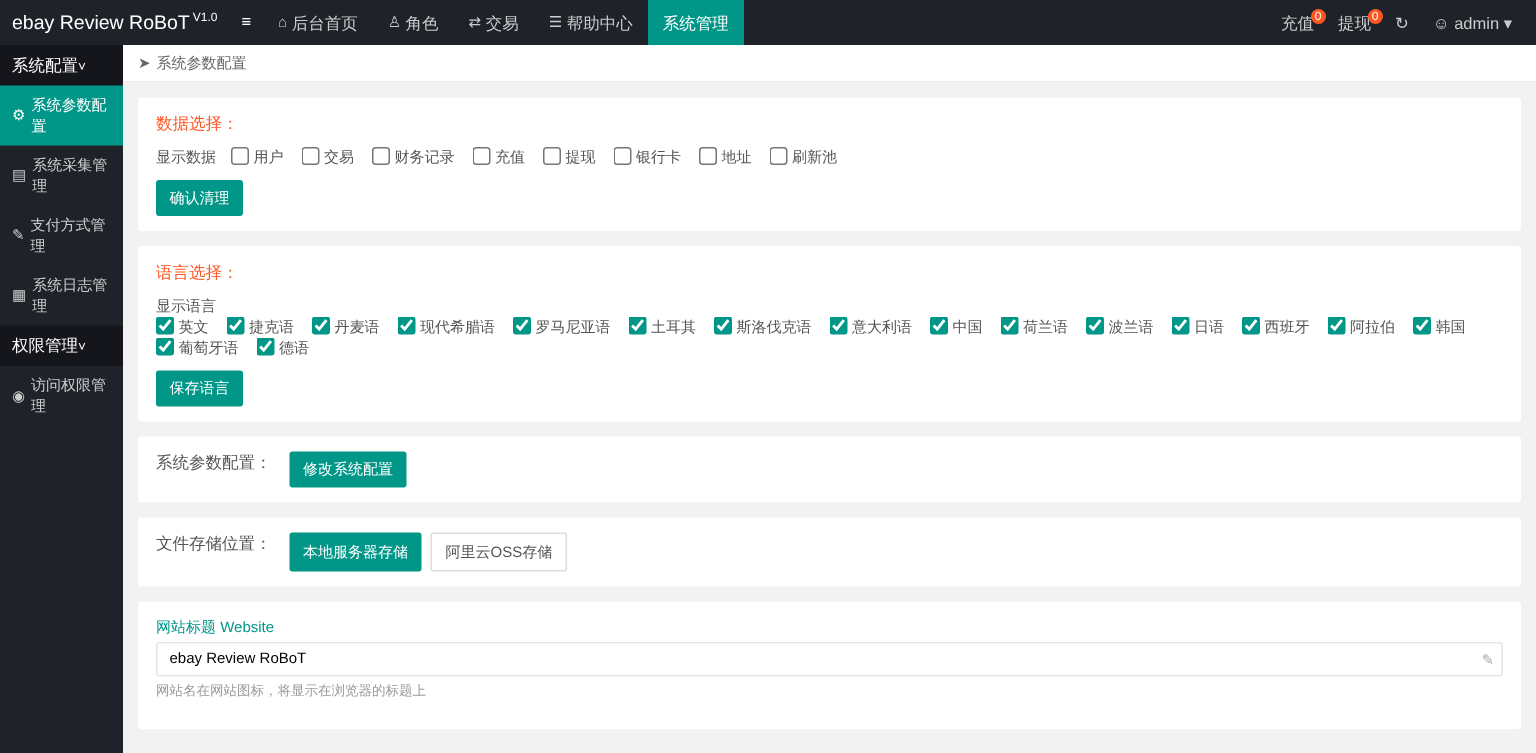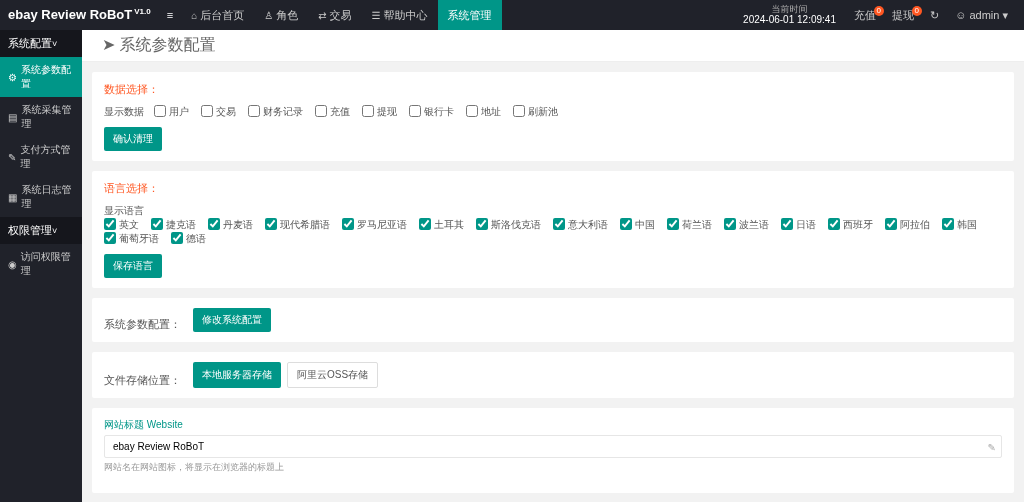--- a/index.html
+++ b/index.html
@@ -1,51 +1,51 @@
 <!DOCTYPE html>
 <html><head>
 <meta charset="utf-8">
 <style>
 *{box-sizing:border-box;margin:0;padding:0}
 body{font-family:"Microsoft YaHei",Arial,sans-serif;font-size:11px;color:#333;background:#f2f2f2;overflow-x:hidden}
 .topbar{background:#20222a;color:#fff;height:30px;display:flex;align-items:center;padding:0 8px}
-.brand{font-size:13px;font-weight:700;padding-right:8px;white-space:nowrap}
+.brand{font-size:13px;font-weight:400;padding-right:8px;white-space:nowrap}
 .brand sup{font-size:8px;margin-left:2px}
 .menu-icon{padding:0 8px;cursor:pointer}
 .topnav{display:flex;height:100%}
 .topnav-item{display:flex;align-items:center;padding:0 10px;color:#ccc;font-size:11px;cursor:pointer;white-space:nowrap}
 .topnav-item.active{background:#009688;color:#fff}
 .topnav-item .ico{margin-right:3px;font-size:10px}
 .top-right{margin-left:auto;display:flex;align-items:center;height:100%}
 .time-block{text-align:center;padding:0 10px;line-height:1.2}
 .time-label{font-size:9px;color:#aaa}
 .time-val{font-size:10px;color:#fff}
 .tr-item{padding:0 8px;position:relative;cursor:pointer;font-size:11px;color:#ccc}
 .badge{position:absolute;top:-2px;right:0;background:#ff5722;color:#fff;border-radius:6px;font-size:8px;padding:0 3px;line-height:10px}
 .layout{display:flex;min-height:calc(100vh - 30px)}
 .sidebar{width:82px;background:#20222a;color:#ccc;flex-shrink:0}
 .side-group{background:#15161c;color:#fff;padding:6px 8px;font-size:11px;display:flex;align-items:center;cursor:pointer}
 .side-item{padding:6px 8px;font-size:10px;display:flex;align-items:center;cursor:pointer}
 .side-item.active{background:#009688;color:#fff}
 .side-item .si{margin-right:4px;font-size:10px}
 .chev{font-size:9px}
 .main{flex:1;padding:0;min-width:0}
-.breadcrumb{background:#fff;padding:5px 20px;font-size:16px;color:#666;border-bottom:1px solid #eee}
+.breadcrumb{background:#fff;padding:5px 10px;font-size:10px;color:#666;border-bottom:1px solid #eee}
 .breadcrumb .arrow{margin-right:4px}
 .content{padding:10px}
 .panel{background:#fff;border-radius:2px;padding:10px 12px;margin-bottom:10px}
 .section-title{color:#ff5722;font-size:11px;font-weight:500;margin-bottom:8px}
 .form-row{display:flex;align-items:center;margin-bottom:8px;flex-wrap:wrap}
 .form-label{width:50px;text-align:left;font-size:10px;color:#555;padding-right:8px}
 .chk{display:inline-flex;align-items:flex-start;margin-right:12px;font-size:10px;color:#555}
 .chk input{width:12px;height:12px;margin-right:3px;accent-color:#009688}
 .text-input{border:1px solid #ddd;border-radius:2px;padding:4px 6px;font-size:10px;width:260px}
 .btn{display:inline-block;background:#009688;color:#fff;border:none;border-radius:2px;padding:5px 9px;font-size:10px;cursor:pointer}
 .btn-outline{background:#fff;border:1px solid #ddd;color:#555}
-.tab-row{display:flex;align-items:flex-end;gap:8px}
+.tab-row{display:flex;align-items:flex-start;gap:8px}
 .tab-label{color:#555;font-size:11px;margin-right:4px}
 .field-block{margin-bottom:9px}
 .field-label{color:#009688;font-size:10px;font-weight:500;margin-bottom:3px}
 .field-input-wrap{position:relative}
 .field-input{width:100%;border:1px solid #e6e6e6;border-radius:2px;padding:5px 24px 5px 8px;font-size:10px;background:#fff}
 .field-icon{position:absolute;right:6px;top:50%;transform:translateY(-50%);color:#aaa;font-size:10px;cursor:pointer}
 .field-hint{font-size:9px;color:#999;margin-top:3px}
 </style>
 </head>
 <body>
@@ -68,24 +68,20 @@
       </div>
       <div class="topnav-item">
         <span class="ico">☰</span>
         <span>帮助中心</span>
       </div>
       <div class="topnav-item active">
         <span>系统管理</span>
       </div>
     </div>
   <div class="top-right">
-    <div class="time-block">
-      <div class="time-label">当前时间</div>
-      <div class="time-val">2024-06-01 12:09:41</div>
-    </div>
     <div id="topright" style="display:flex;align-items:center;height:100%">
         <div class="tr-item">充值<span class="badge">0</span></div>
         <div class="tr-item">提现<span class="badge">0</span></div>
         <div class="tr-item">↻</div>
         <div class="tr-item"><span>☺</span> admin ▾</div>
       </div>
   </div>
 </div>
 
 <div class="layout">

